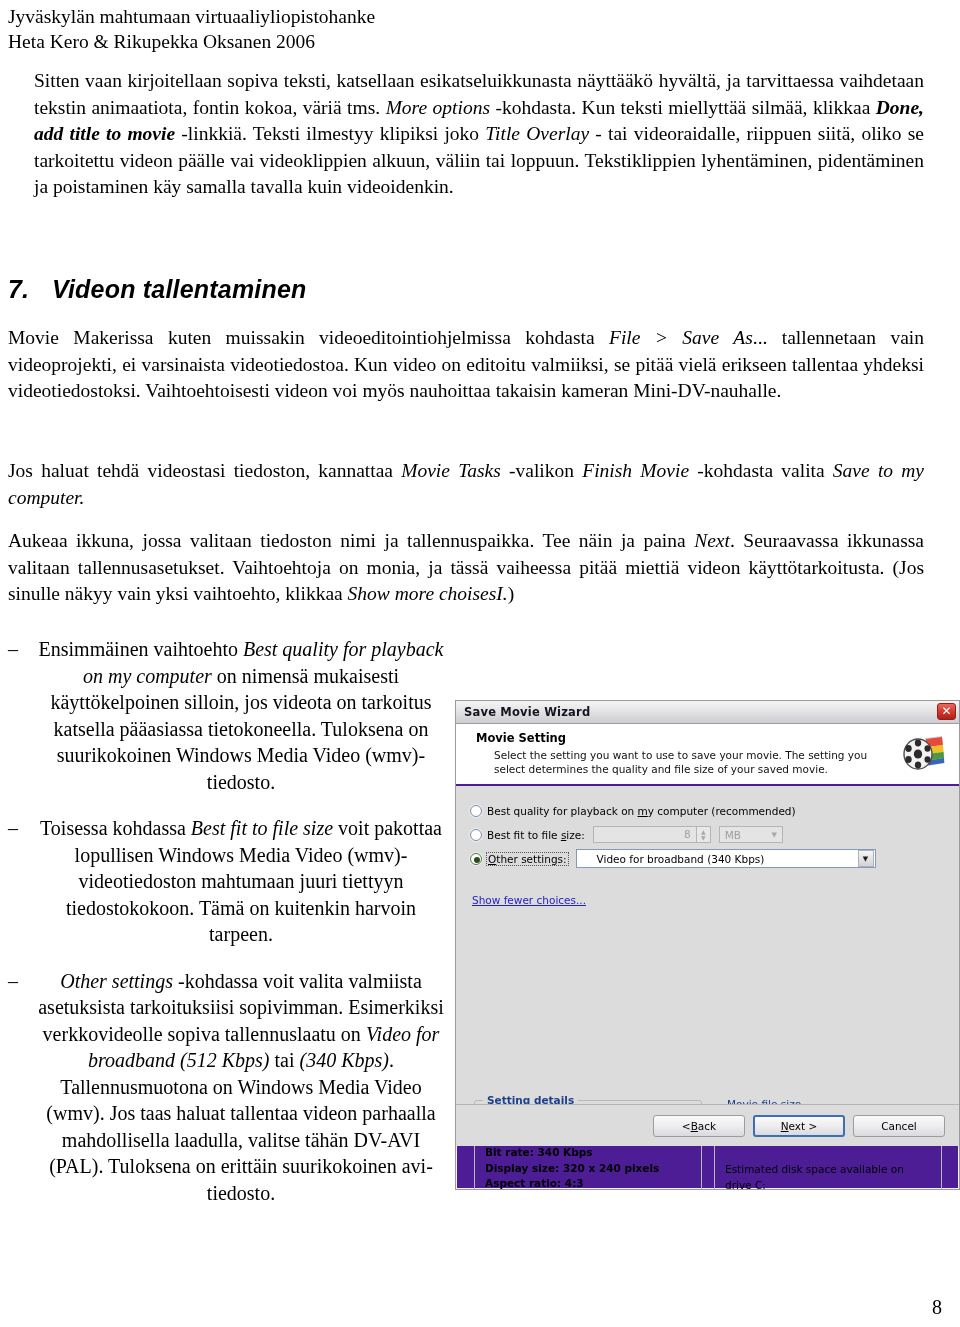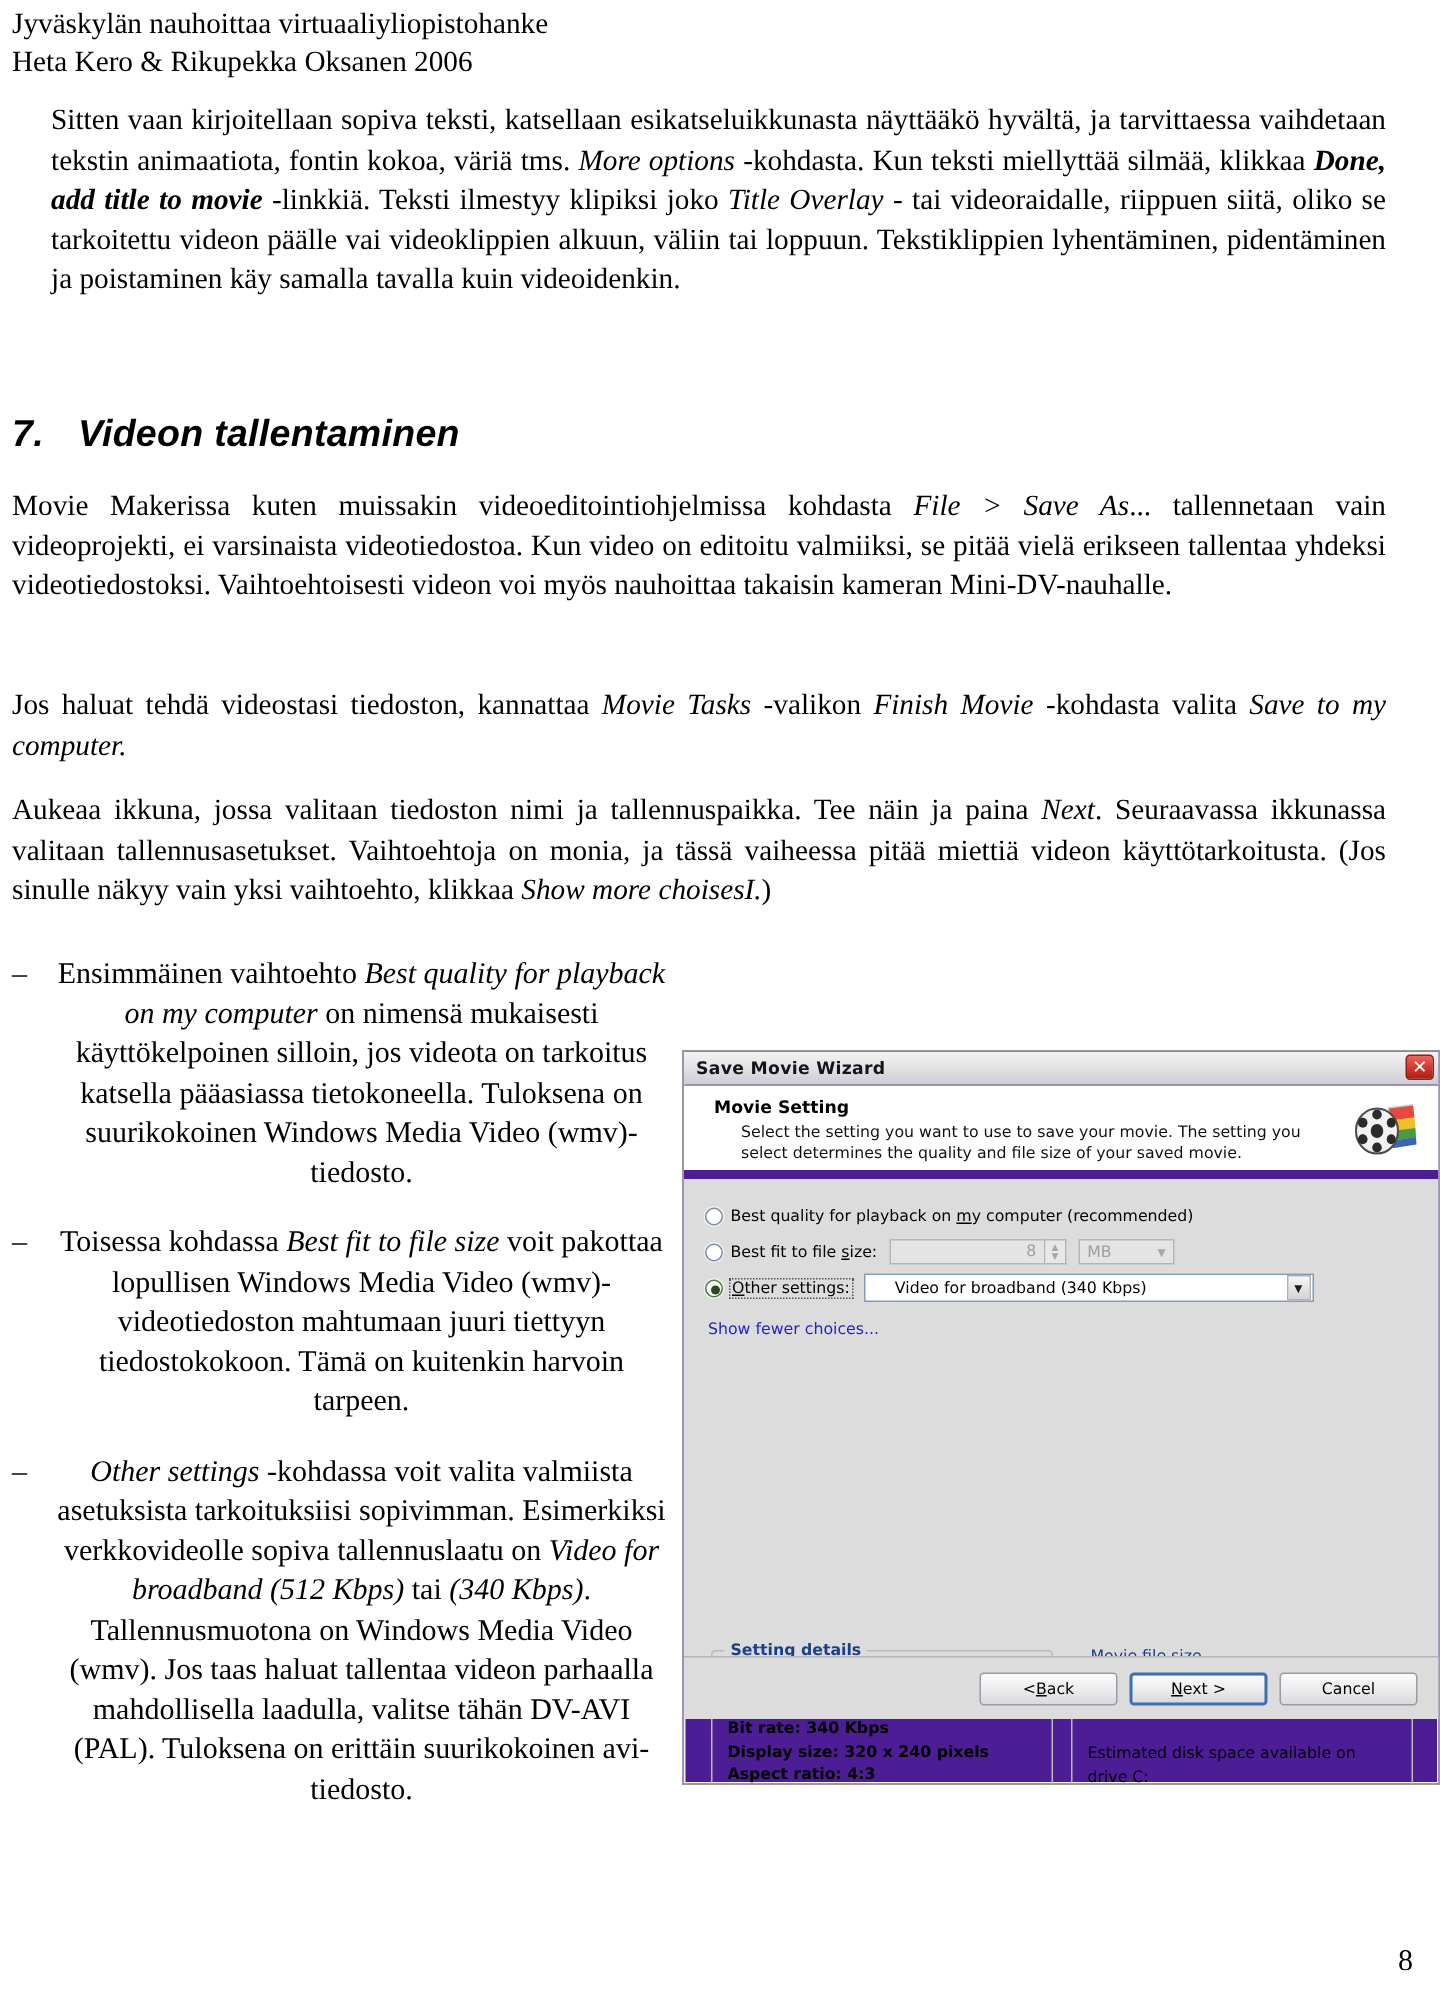--- a/index.html
+++ b/index.html
@@ -137,21 +137,21 @@
     color: #ffffff;
     font-size: 12px;
     font-weight: bold;
     line-height: 15px;
     text-align: center;
     font-family: "DejaVu Sans", sans-serif;
   }
 
   .wizard-head {
     background: #ffffff;
-    border-bottom: 6px solid #4c1d95;
+    border-bottom: 2px solid #4c1d95;
     height: 62px;
     position: relative;
     padding: 7px 0 0 20px;
   }
   .wizard-head .wh-title {
     font-weight: bold;
     font-size: 11.5px;
   }
   .wizard-head .wh-desc {
     margin-top: 4px;
@@ -276,23 +276,24 @@
     border: 1px solid #b0b0b8;
     display: flex;
     align-items: center;
     justify-content: center;
     font-size: 7px;
     color: #1c1c1c;
   }
 
   .link {
     display: inline-block;
-    margin-top: 8px;
+    margin-top: 22px;
     margin-left: 2px;
     color: #2222cc;
+    text-decoration: underline;
     font-size: 10.5px;
     cursor: pointer;
   }
 
   .groupbox {
     position: absolute;
     border: 1px solid #b9b9b9;
     border-radius: 3px;
     background: transparent;
   }
@@ -344,21 +345,21 @@
   }
   .wbtn.default { border: 2px solid #3c6fb4; }
   .wbtn u { text-decoration: underline; }
 </style>
 </head>
 <body>
 
 <div class="page">
 
   <div class="doc-header">
-    <div>Jyväskylän nauhoittaa virtuaaliyliopistohanke</div>
+    <div>Jyväskylän mahtumaan virtuaaliyliopistohanke</div>
     <div>Heta Kero &amp; Rikupekka Oksanen 2006</div>
   </div>
 
   <div class="para intro">
     Sitten vaan kirjoitellaan sopiva teksti, katsellaan esikatseluikkunasta näyttääkö hyvältä, ja tarvittaessa
     vaihdetaan tekstin animaatiota, fontin kokoa, väriä tms. <i>More options</i> -kohdasta. Kun teksti miellyttää
     silmää, klikkaa <i><b>Done, add title to movie</b></i> -linkkiä. Teksti ilmestyy klipiksi joko <i>Title Overlay</i> - tai
     videoraidalle, riippuen siitä, oliko se tarkoitettu videon päälle vai videoklippien alkuun, väliin tai
     loppuun. Tekstiklippien lyhentäminen, pidentäminen ja poistaminen käy samalla tavalla kuin
     videoidenkin.

